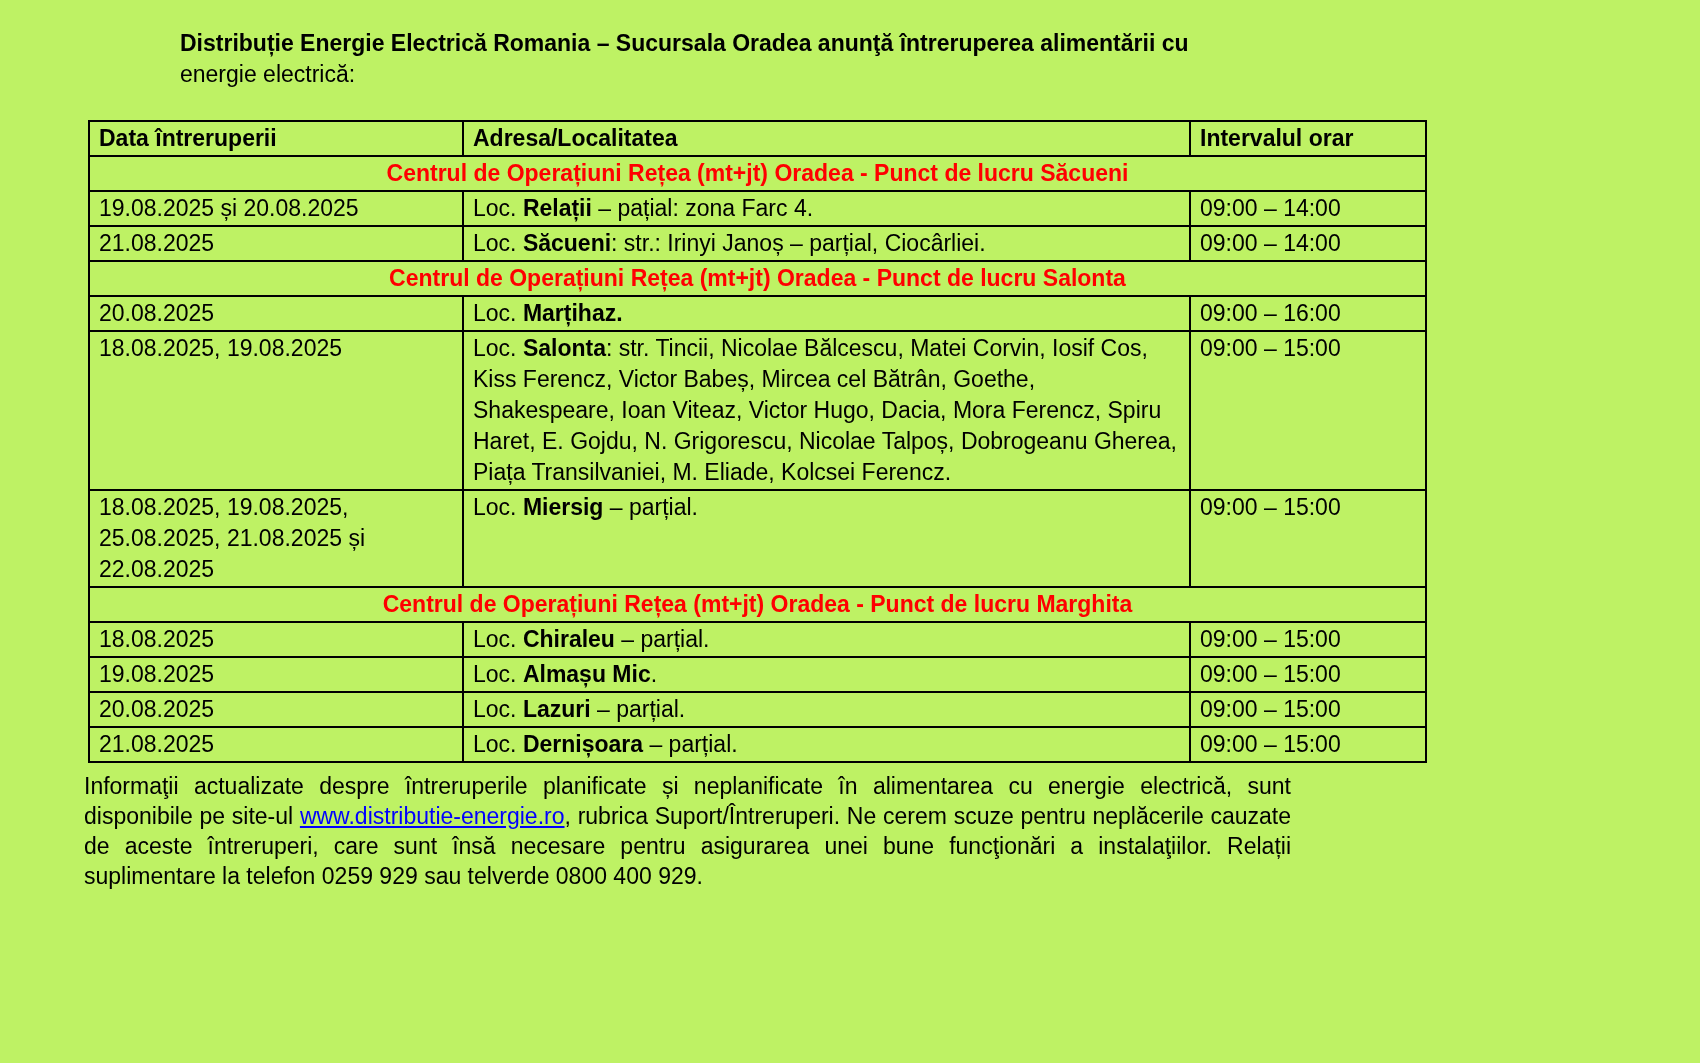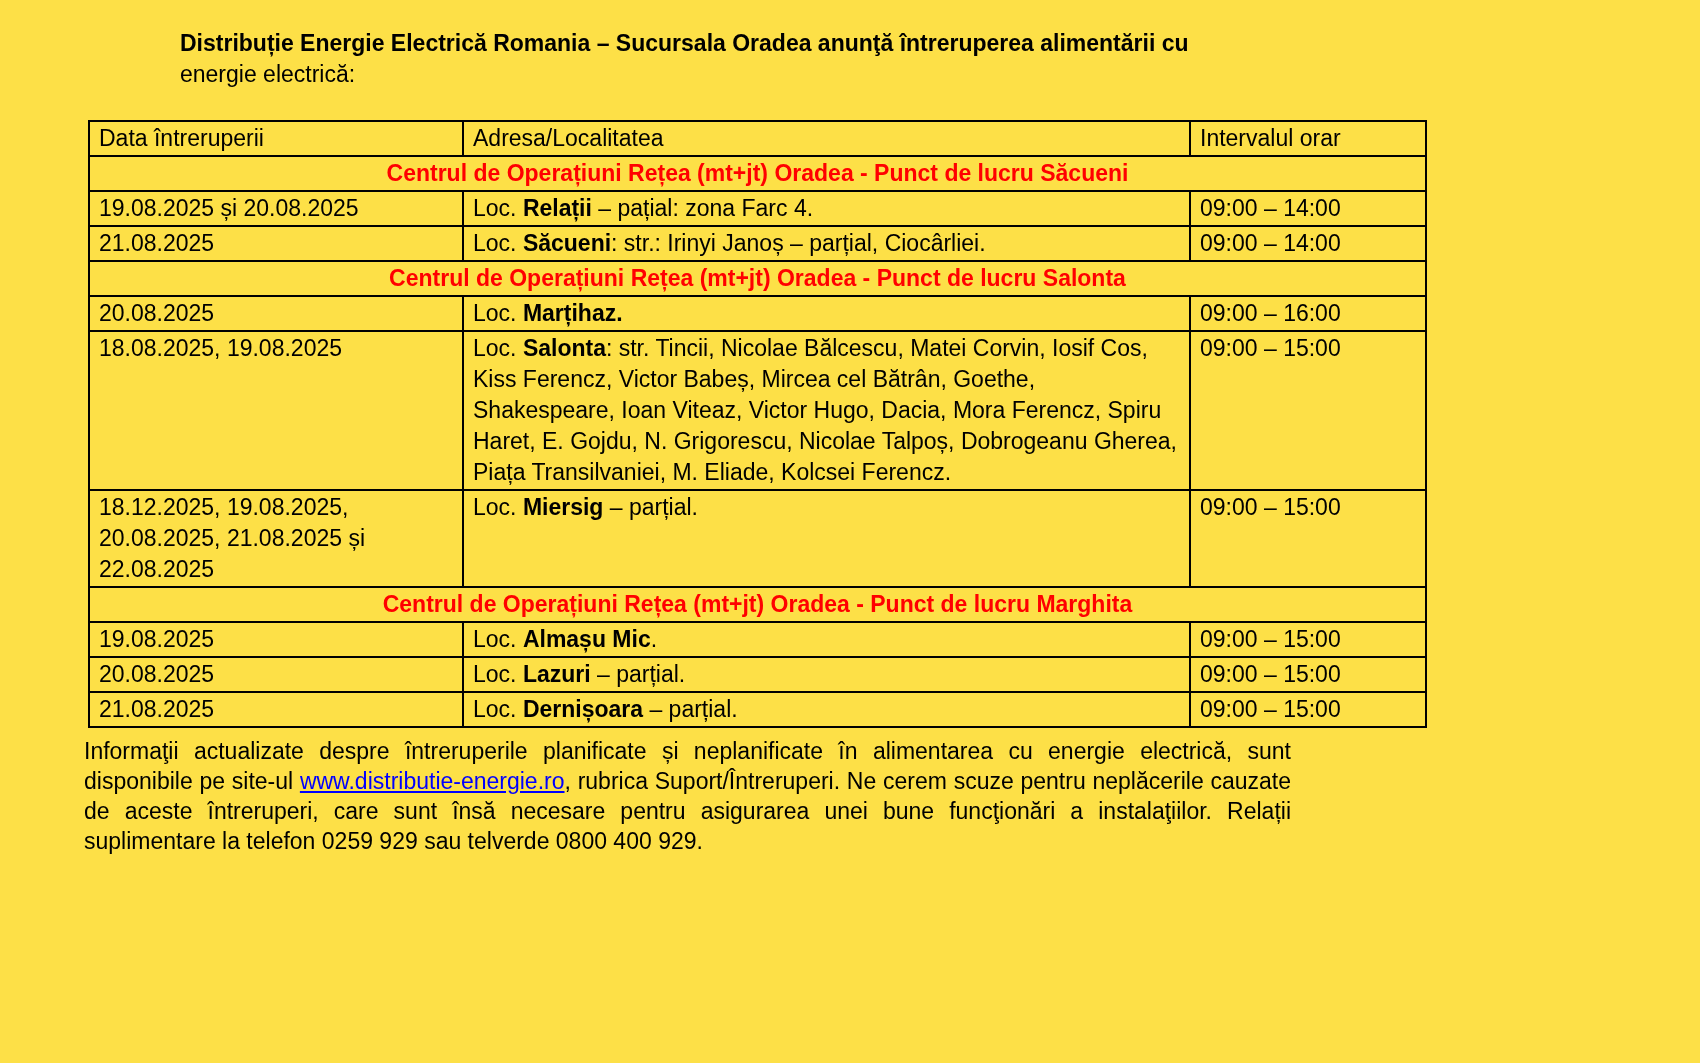--- a/index.html
+++ b/index.html
@@ -6,21 +6,21 @@
     margin: 0;
     padding: 0;
     background: #ffffff;
     color: #000000;
     font-family: "Liberation Sans", sans-serif;
   }
   .page {
     position: relative;
     width: 1700px;
     height: 1063px;
-    background: #fde047;
+    background: #bef264;
     overflow: hidden;
   }
   .title {
     margin: 28px 0 0 180px;
     font-size: 23px;
     line-height: 31px;
     width: 1220px;
   }
   .bold { font-weight: bold; }
   table.outage {
@@ -35,21 +35,21 @@
   table.outage th, table.outage td {
     border: 2px solid #000000;
     font-size: 23px;
     line-height: 31px;
     padding: 1px 9px;
     vertical-align: top;
     text-align: left;
     font-weight: normal;
     overflow: hidden;
   }
-  table.outage th { font-weight: normal; margin-top: 48px; }
+  table.outage th { font-weight: bold; margin-top: 48px; }
   th.addr-h { text-align: center; }
   tr.section td {
     font-weight: bold;
     text-align: center;
     padding: 1px 4px;
   }
   td.just { text-align: justify; }
   .footer {
     margin: 8px 0 0 84px;
     width: 1207px;
@@ -108,27 +108,32 @@
         <td>20.08.2025</td>
         <td><span>Loc. </span><span class="bold">Marțihaz.</span><span></span></td>
         <td>09:00 – 16:00</td>
       </tr>
       <tr>
         <td>18.08.2025, 19.08.2025</td>
         <td class="just"><span>Loc. </span><span class="bold">Salonta</span><span>: str. Tincii, Nicolae Bălcescu, Matei Corvin, Iosif Cos, Kiss Ferencz, Victor Babeș, Mircea cel Bătrân, Goethe, Shakespeare, Ioan Viteaz, Victor Hugo, Dacia, Mora Ferencz, Spiru Haret, E. Gojdu, N. Grigorescu, Nicolae Talpoș, Dobrogeanu Gherea, Piața Transilvaniei, M. Eliade, Kolcsei Ferencz.</span></td>
         <td>09:00 – 15:00</td>
       </tr>
       <tr>
-        <td class="just">18.12.2025, 19.08.2025, 20.08.2025, 21.08.2025 și 22.08.2025</td>
+        <td class="just">18.08.2025, 19.08.2025, 25.08.2025, 21.08.2025 și 22.08.2025</td>
         <td><span>Loc. </span><span class="bold">Miersig</span><span> – parțial.</span></td>
         <td>09:00 – 15:00</td>
       </tr>
 
       <tr class="section">
         <td colspan="3" class="section-title" style="color: rgb(255, 0, 0);">Centrul de Operațiuni Rețea (mt+jt) Oradea - Punct de lucru Marghita</td>
+      </tr>
+      <tr>
+        <td>18.08.2025</td>
+        <td><span>Loc. </span><span class="bold">Chiraleu</span><span> – parțial.</span></td>
+        <td>09:00 – 15:00</td>
       </tr>
       <tr>
         <td>19.08.2025</td>
         <td><span>Loc. </span><span class="bold">Almașu Mic</span><span>.</span></td>
         <td>09:00 – 15:00</td>
       </tr>
       <tr>
         <td>20.08.2025</td>
         <td><span>Loc. </span><span class="bold">Lazuri</span><span> – parțial.</span></td>
         <td>09:00 – 15:00</td>

